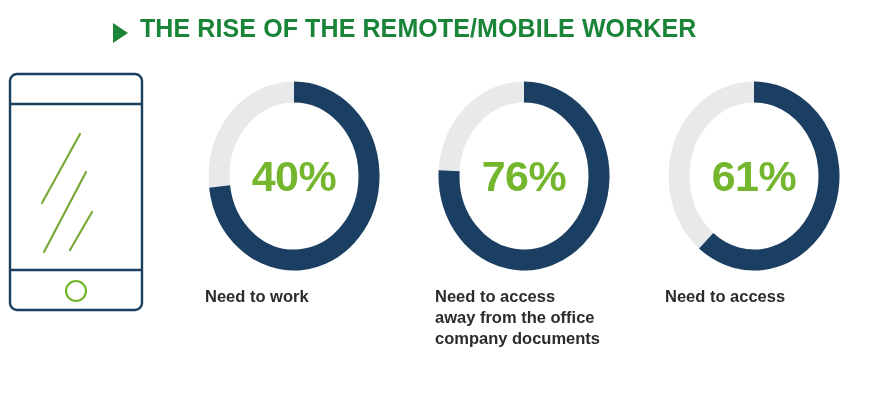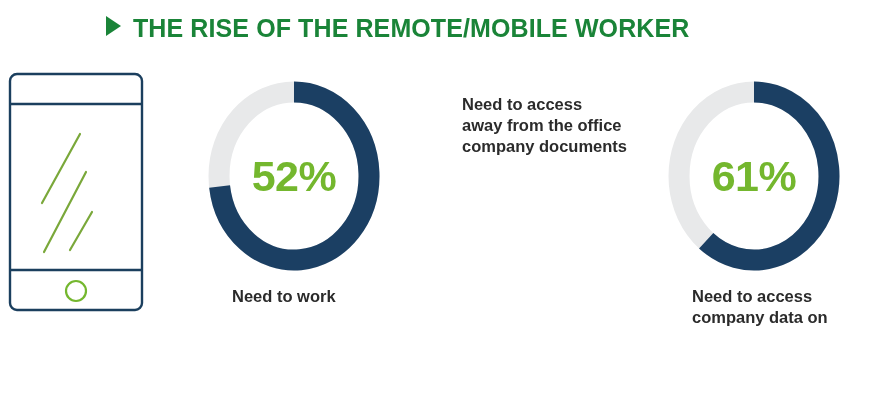--- a/index.html
+++ b/index.html
@@ -11,24 +11,24 @@
     width: 882px;
     height: 400px;
     font-family: "Liberation Sans", sans-serif;
     overflow: hidden;
     position: relative;
   }
 
   
   #title-bar {
     position: absolute;
-    left: 106px;
+    left: 113px;
     top: 14px;
     display: flex;
-    align-items: flex-start;
+    align-items: flex-end;
     gap: 12px;
   }
   #title-triangle {
     width: 0;
     height: 0;
     border-left: 15px solid #1a8438;
     border-top: 10px solid transparent;
     border-bottom: 10px solid transparent;
     margin-top: 2px;
   }
@@ -74,21 +74,21 @@
     height: 192px;
     display: flex;
     align-items: center;
     justify-content: center;
     color: #74b72e;
     font-size: 43px;
     font-weight: bold;
     letter-spacing: -0.5px;
   }
   .stat-caption {
-    margin-left: 40px;
+    margin-left: 13px;
     margin-top: 14px;
     color: #2b2b2b;
     font-size: 16.5px;
     font-weight: bold;
     line-height: 21px;
     max-width: 200px;
   }
   .stat-caption div { white-space: nowrap; }
 </style>
 </head>
@@ -119,44 +119,52 @@
 <div id="stats-row">
 
   <div class="stat-item">
     <div class="donut-wrap">
       <svg width="176" height="192" viewBox="0 0 176 192">
         <g transform="translate(88,96)">
           <ellipse cx="0" cy="0" rx="75" ry="84" fill="none" stroke="#e8e9ea" stroke-width="21"></ellipse>
           <path id="arc1" fill="none" stroke="#1b3f63" stroke-width="21" d="M 0.00 -84.00 A 75 84 0 1 1 -74.41 10.53"></path>
         </g>
       </svg>
-      <div class="donut-value">52%</div>
+      <div class="donut-value">40%</div>
     </div>
     <div class="stat-caption">
       <div>Need to work</div>
     </div>
   </div>
 
   <div class="stat-item">
+    <div class="donut-wrap">
+      <svg width="176" height="192" viewBox="0 0 176 192">
+        <g transform="translate(88,96)">
+          <ellipse cx="0" cy="0" rx="75" ry="84" fill="none" stroke="#e8e9ea" stroke-width="21"></ellipse>
+          <path id="arc2" fill="none" stroke="#1b3f63" stroke-width="21" d="M 0.00 -84.00 A 75 84 0 1 1 -74.85 -5.27"></path>
+        </g>
+      </svg>
+      <div class="donut-value">76%</div>
+    </div>
     <div class="stat-caption">
       <div>Need to access</div>
       <div>away from the office</div>
       <div>company documents</div>
     </div>
   </div>
 
   <div class="stat-item">
     <div class="donut-wrap">
       <svg width="176" height="192" viewBox="0 0 176 192">
         <g transform="translate(88,96)">
           <ellipse cx="0" cy="0" rx="75" ry="84" fill="none" stroke="#e8e9ea" stroke-width="21"></ellipse>
           <path id="arc3" fill="none" stroke="#1b3f63" stroke-width="21" d="M 0.00 -84.00 A 75 84 0 1 1 -47.81 64.72"></path>
         </g>
       </svg>
       <div class="donut-value">61%</div>
     </div>
     <div class="stat-caption">
       <div>Need to access</div>
-      <div>company data on</div>
     </div>
   </div>
 
 </div>
 
 </body></html>

